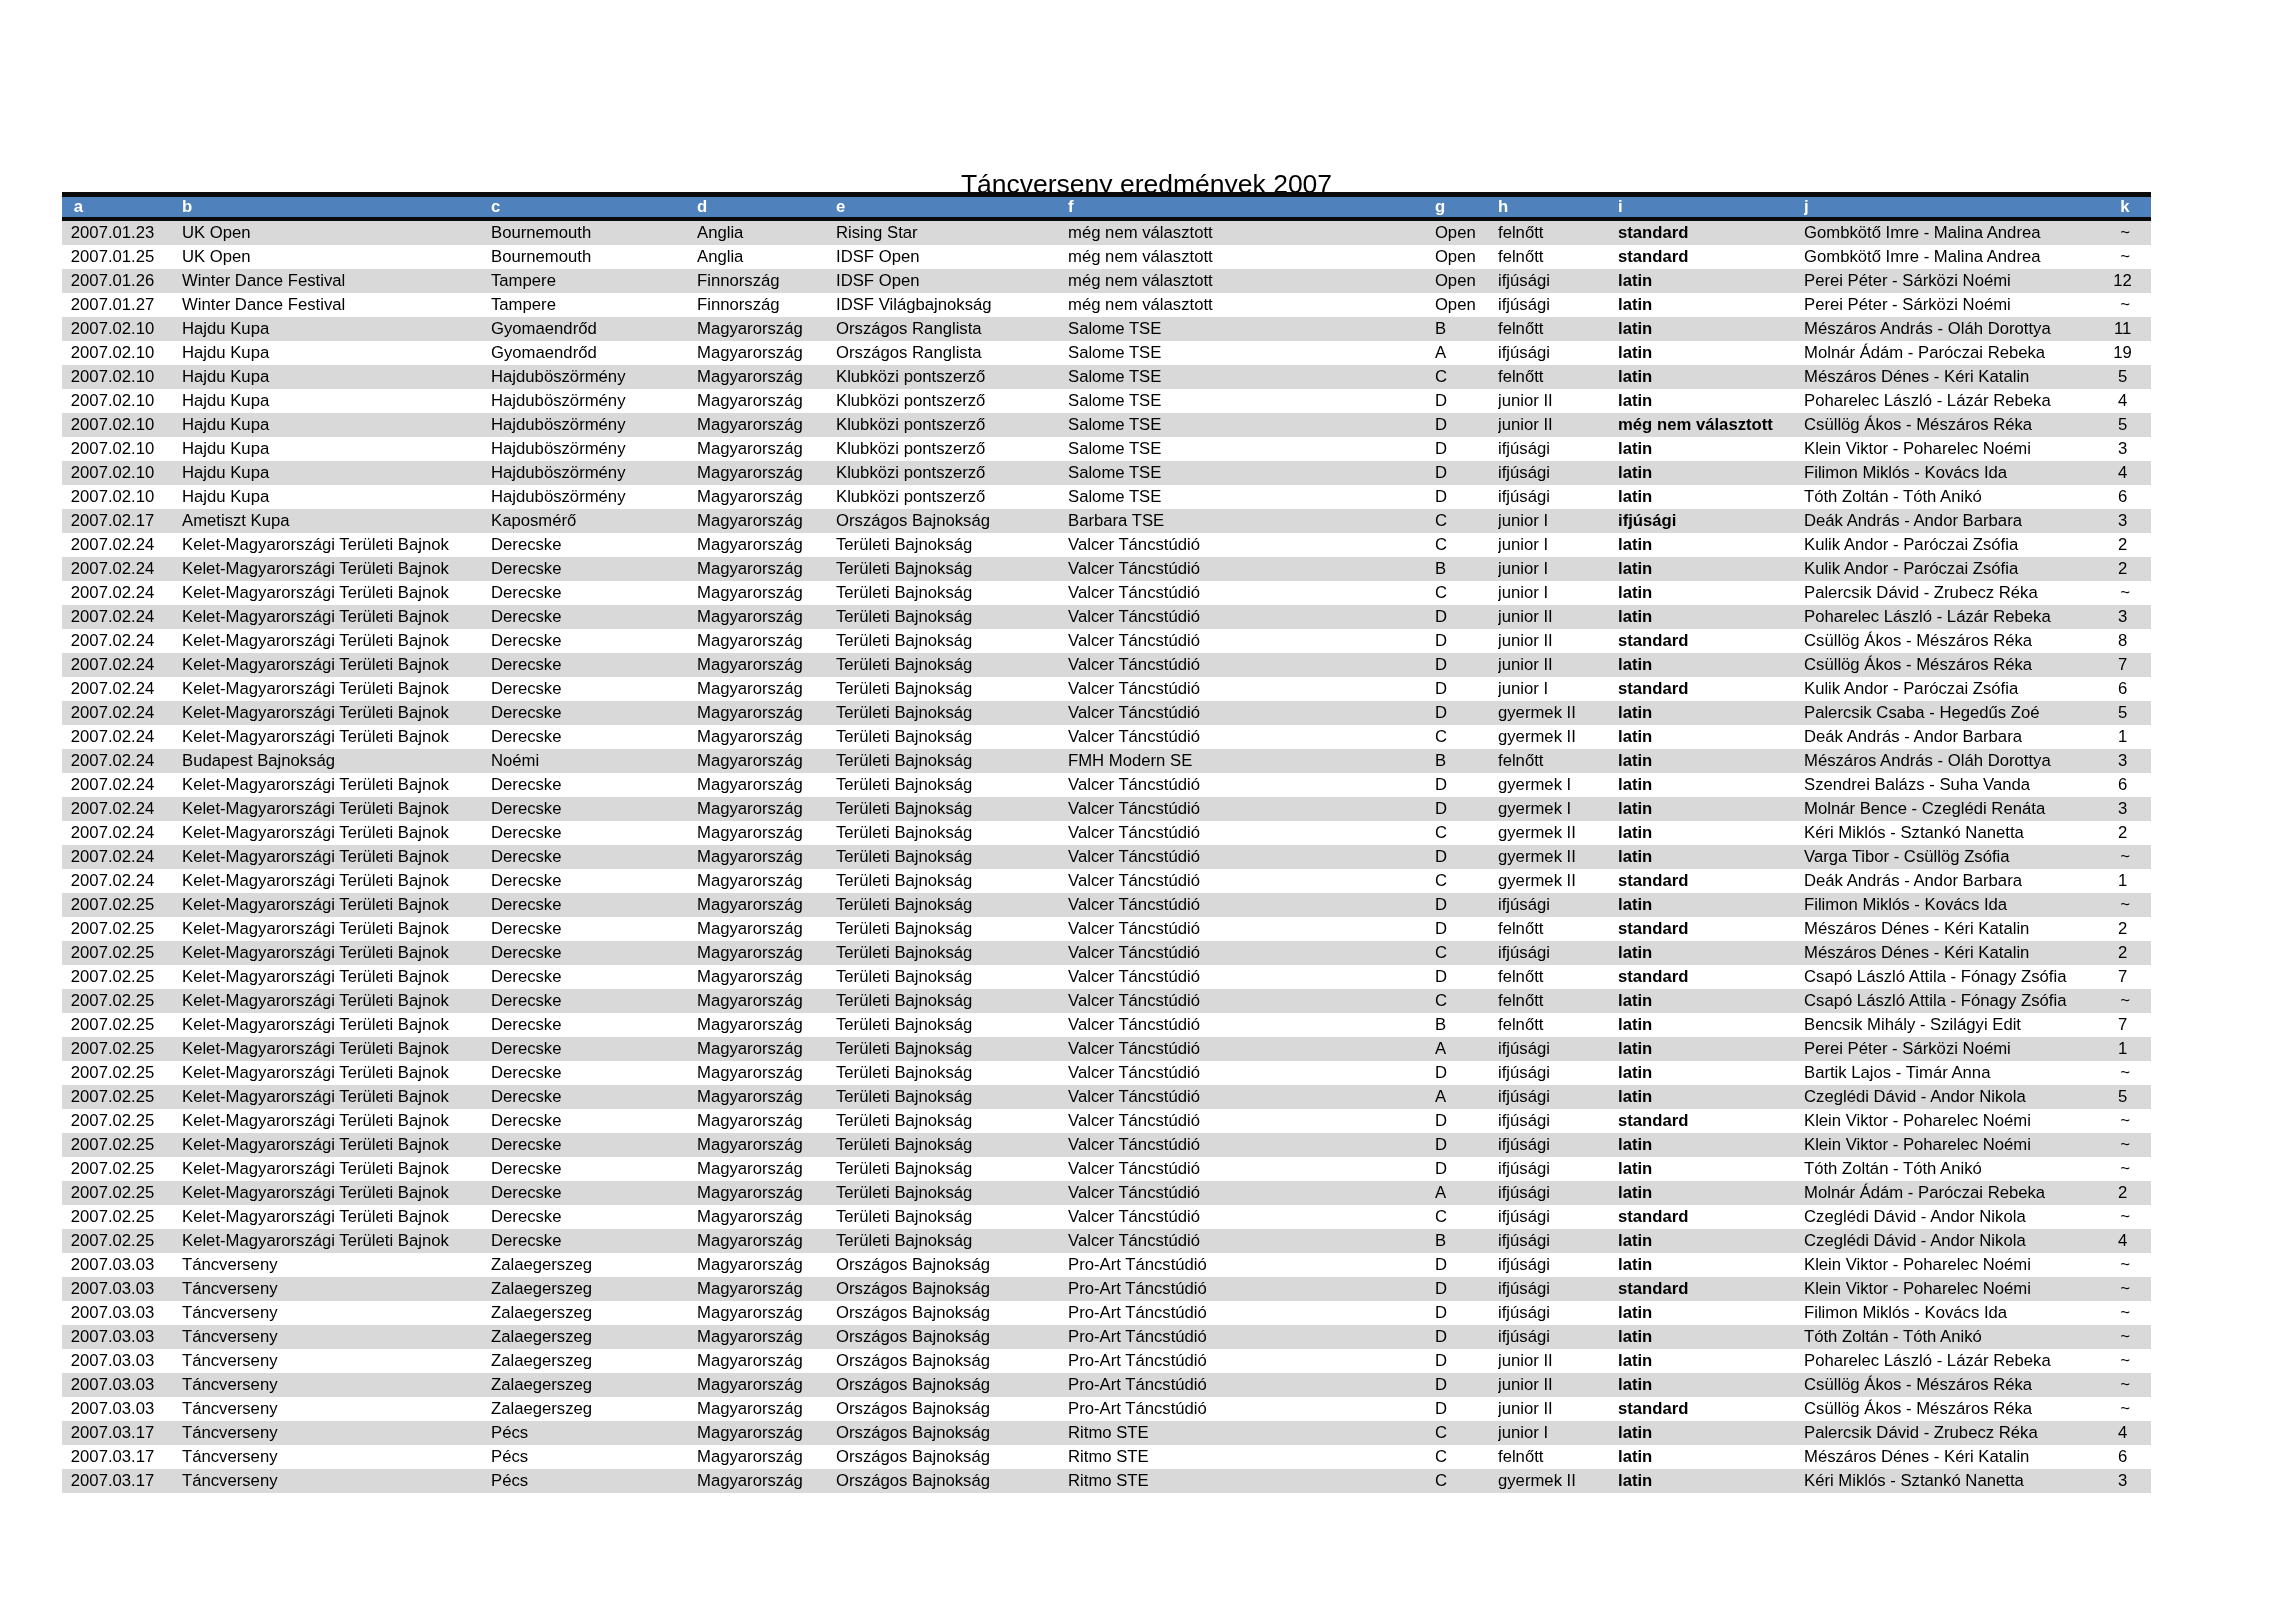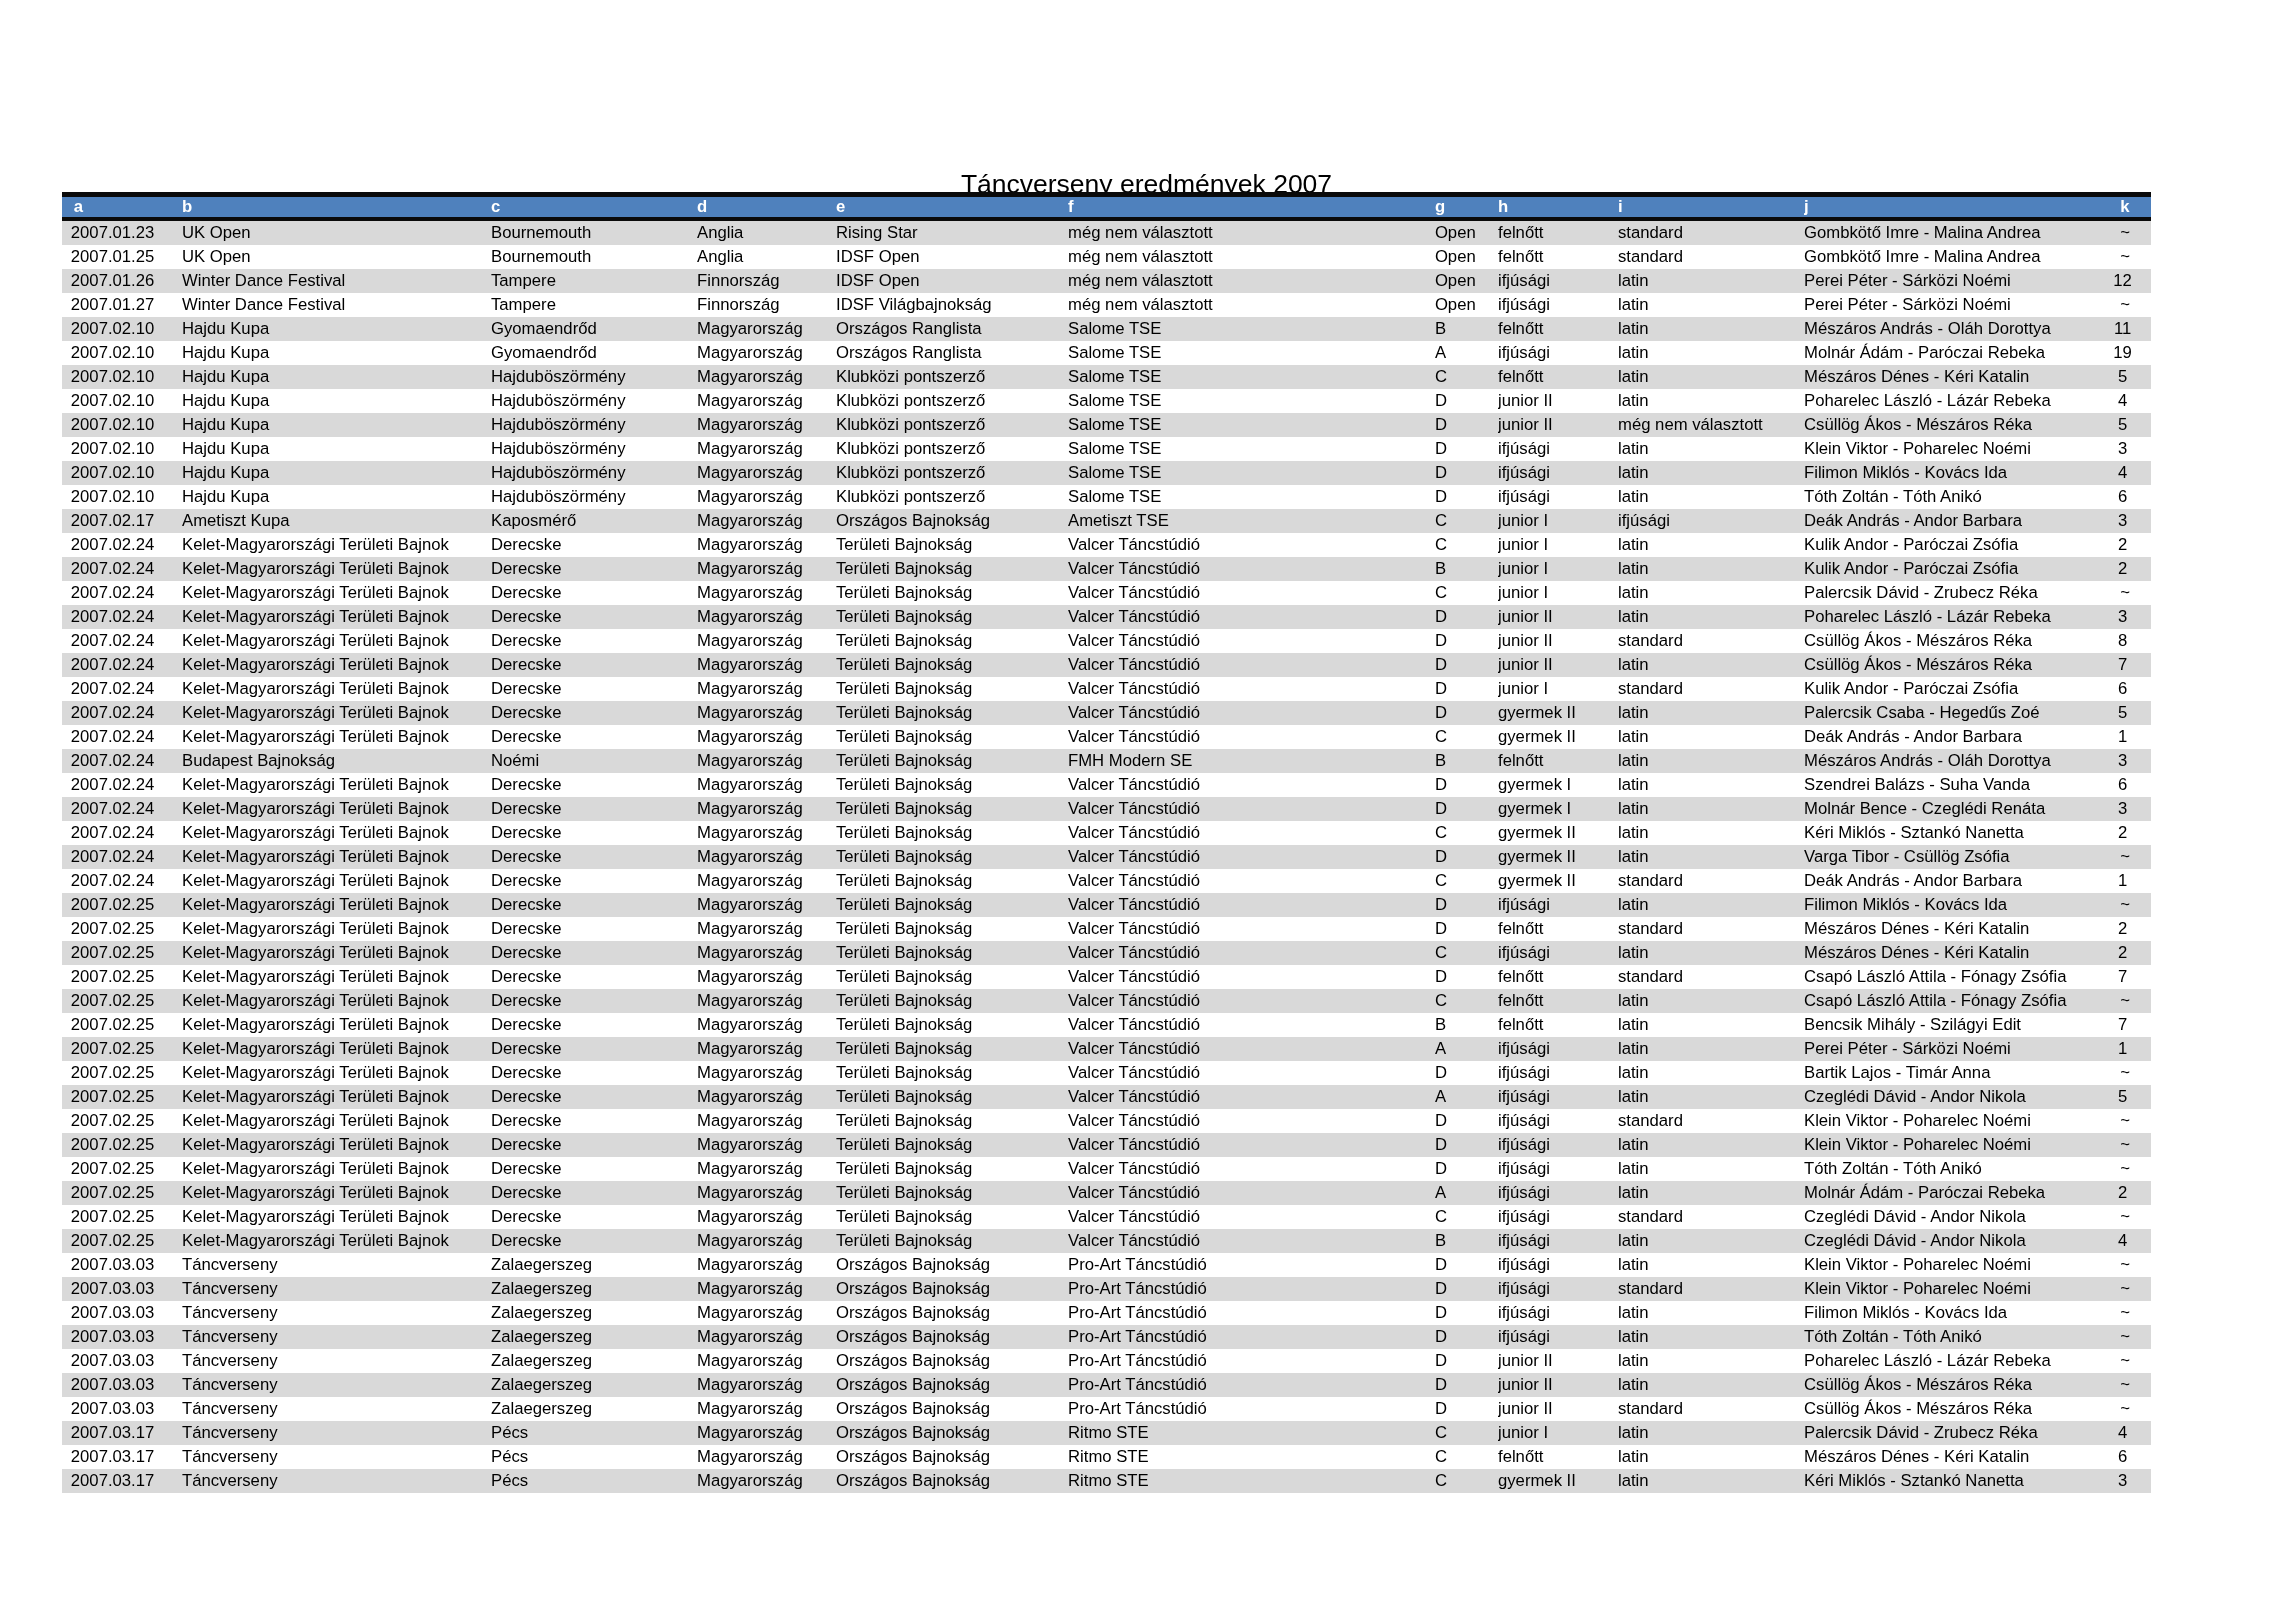--- a/index.html
+++ b/index.html
@@ -32,21 +32,21 @@
   }
   
   .c0{width:120px;padding-left:8.8px;}
   .c1{width:309px;padding-left:0px;}
   .c2{width:206px;padding-left:0px;}
   .c3{width:139px;padding-left:0px;}
   .c4{width:232px;padding-left:0px;}
   .c5{width:363px;padding-left:0px;}
   .c6{width:67px;padding-left:3.9px;}
   .c7{width:120px;padding-left:0px;}
-  .c8{width:186px;padding-left:0px;}
+  .c8{width:186px;padding-left:0px;font-weight:bold;}
   .c9{width:294px;padding-left:0px;}
   .c10{width:54px;padding-left:0px;text-align:center;padding-right:4.9px;}
   .c10.tilde{text-align:center;padding-right:0;}
   .header-row .c10{text-align:center;padding-right:0;}
   .header-row .c0{padding-left:11.8px;}
 </style>
 </head>
 <body>
 
 <div class="title">Táncverseny eredmények 2007</div>
@@ -221,21 +221,21 @@
         <div class="cell c8">latin</div>
         <div class="cell c9">Tóth Zoltán - Tóth Anikó</div>
         <div class="cell c10">6</div>
       </div>
       <div class="row alt">
         <div class="cell c0">2007.02.17</div>
         <div class="cell c1">Ametiszt Kupa</div>
         <div class="cell c2">Kaposmérő</div>
         <div class="cell c3">Magyarország</div>
         <div class="cell c4">Országos Bajnokság</div>
-        <div class="cell c5">Ametiszt TSE</div>
+        <div class="cell c5">Barbara TSE</div>
         <div class="cell c6">C</div>
         <div class="cell c7">junior I</div>
         <div class="cell c8">ifjúsági</div>
         <div class="cell c9">Deák András - Andor Barbara</div>
         <div class="cell c10">3</div>
       </div>
       <div class="row">
         <div class="cell c0">2007.02.24</div>
         <div class="cell c1">Kelet-Magyarországi Területi Bajnok</div>
         <div class="cell c2">Derecske</div>

